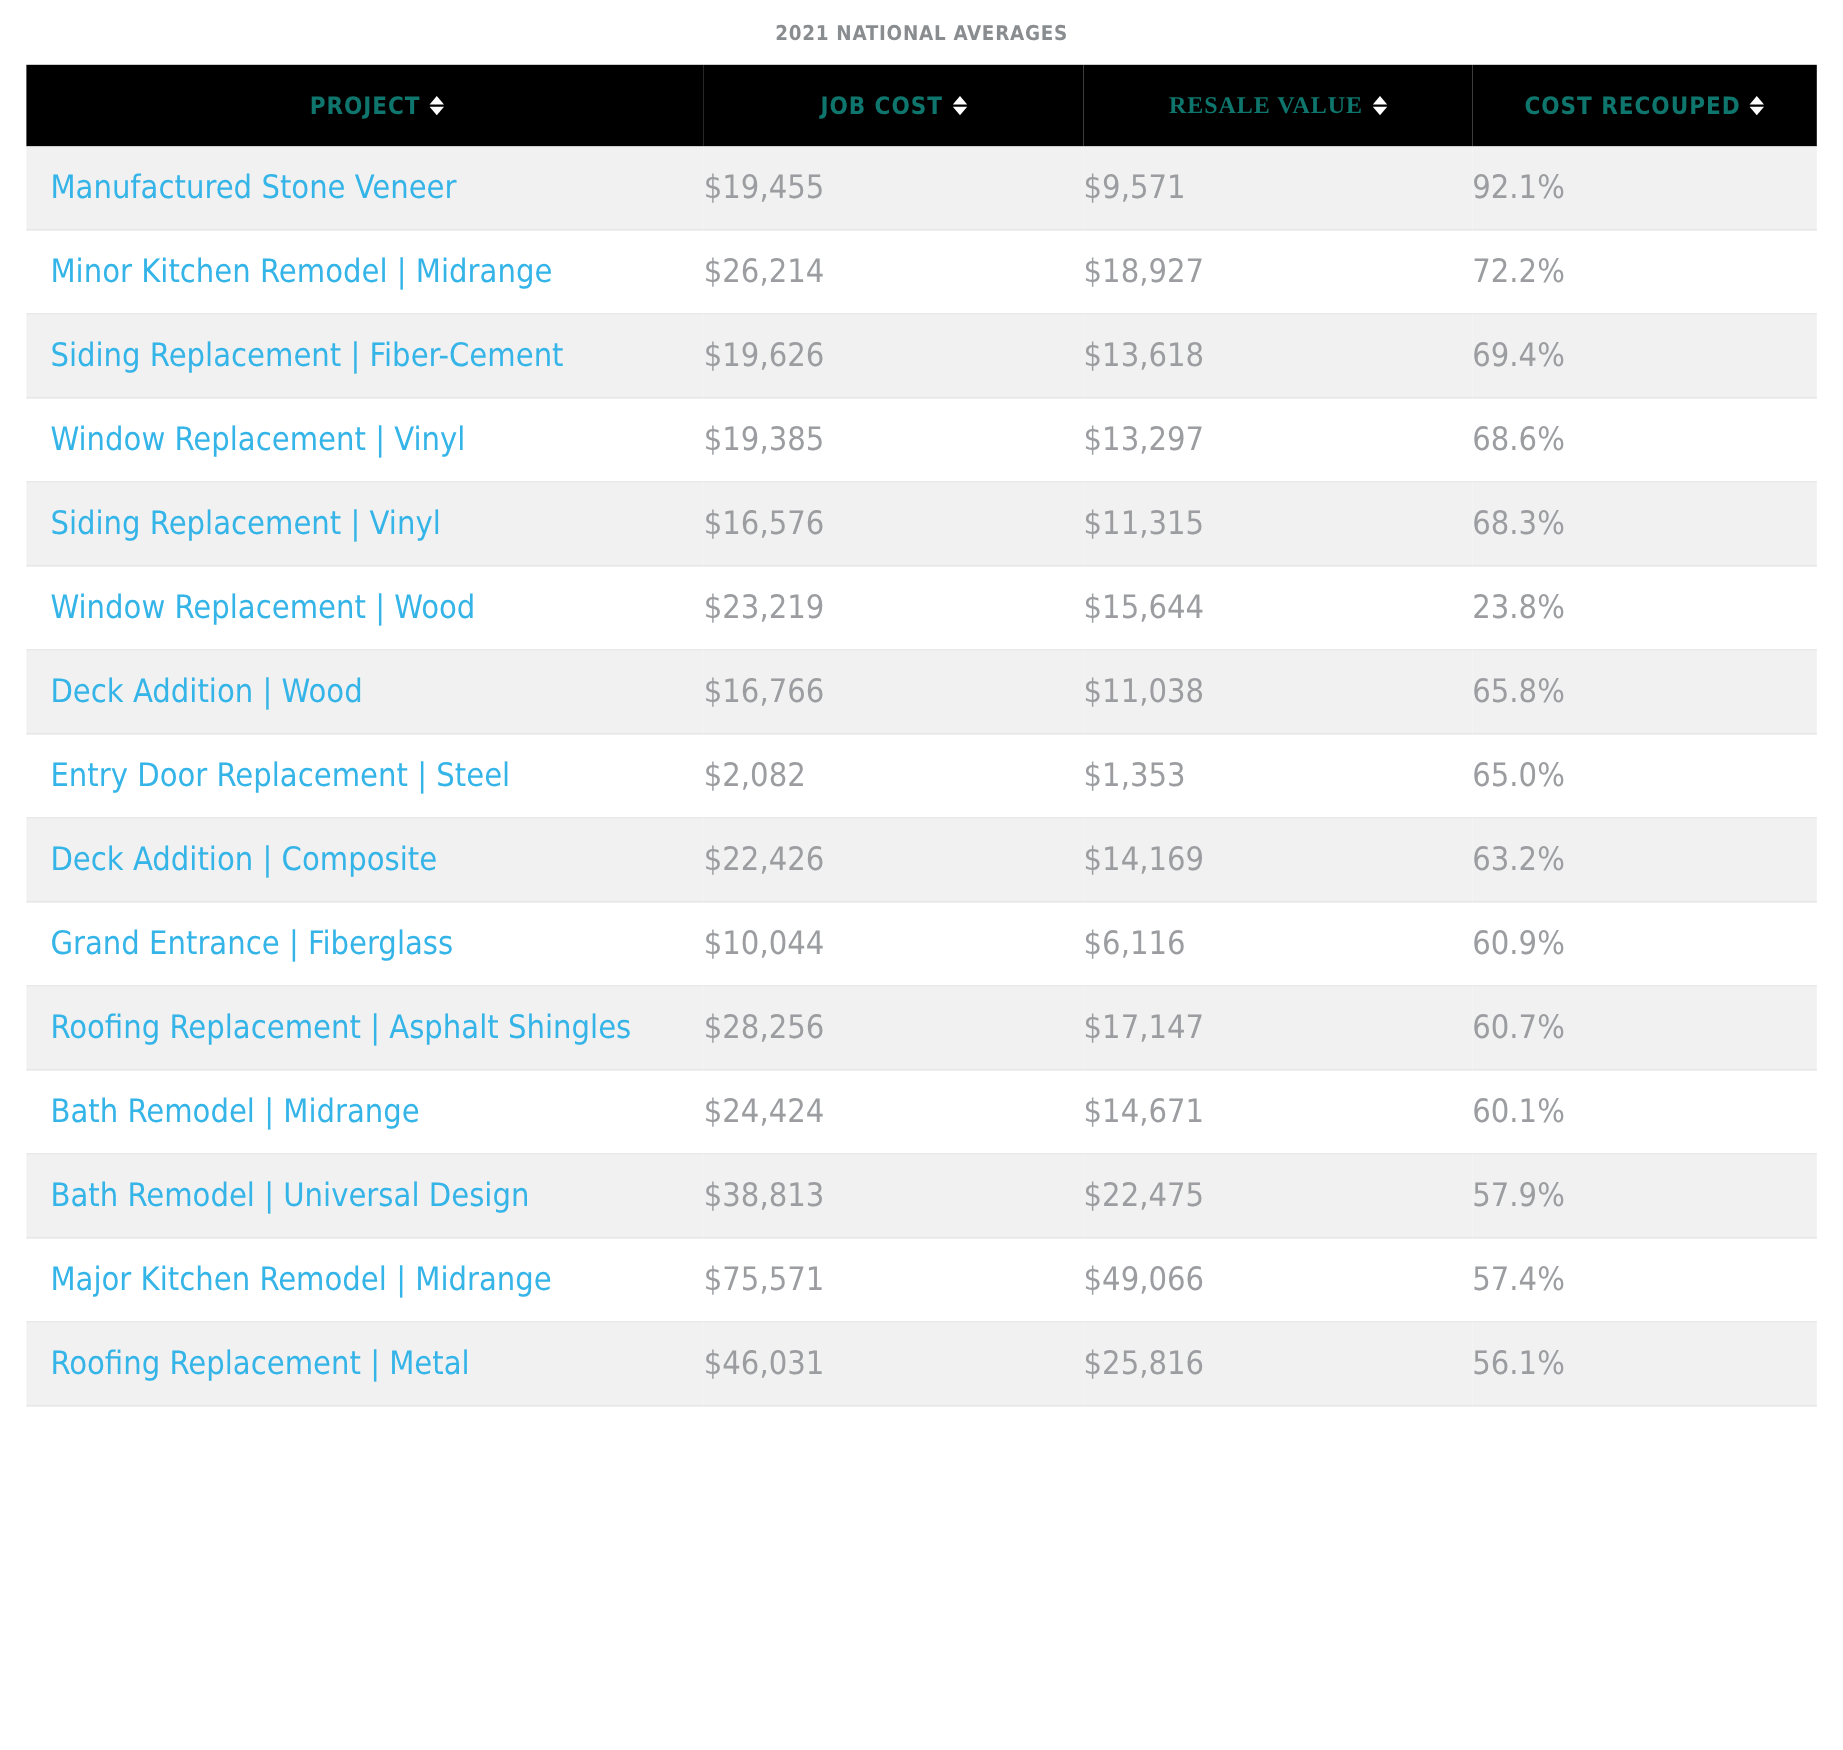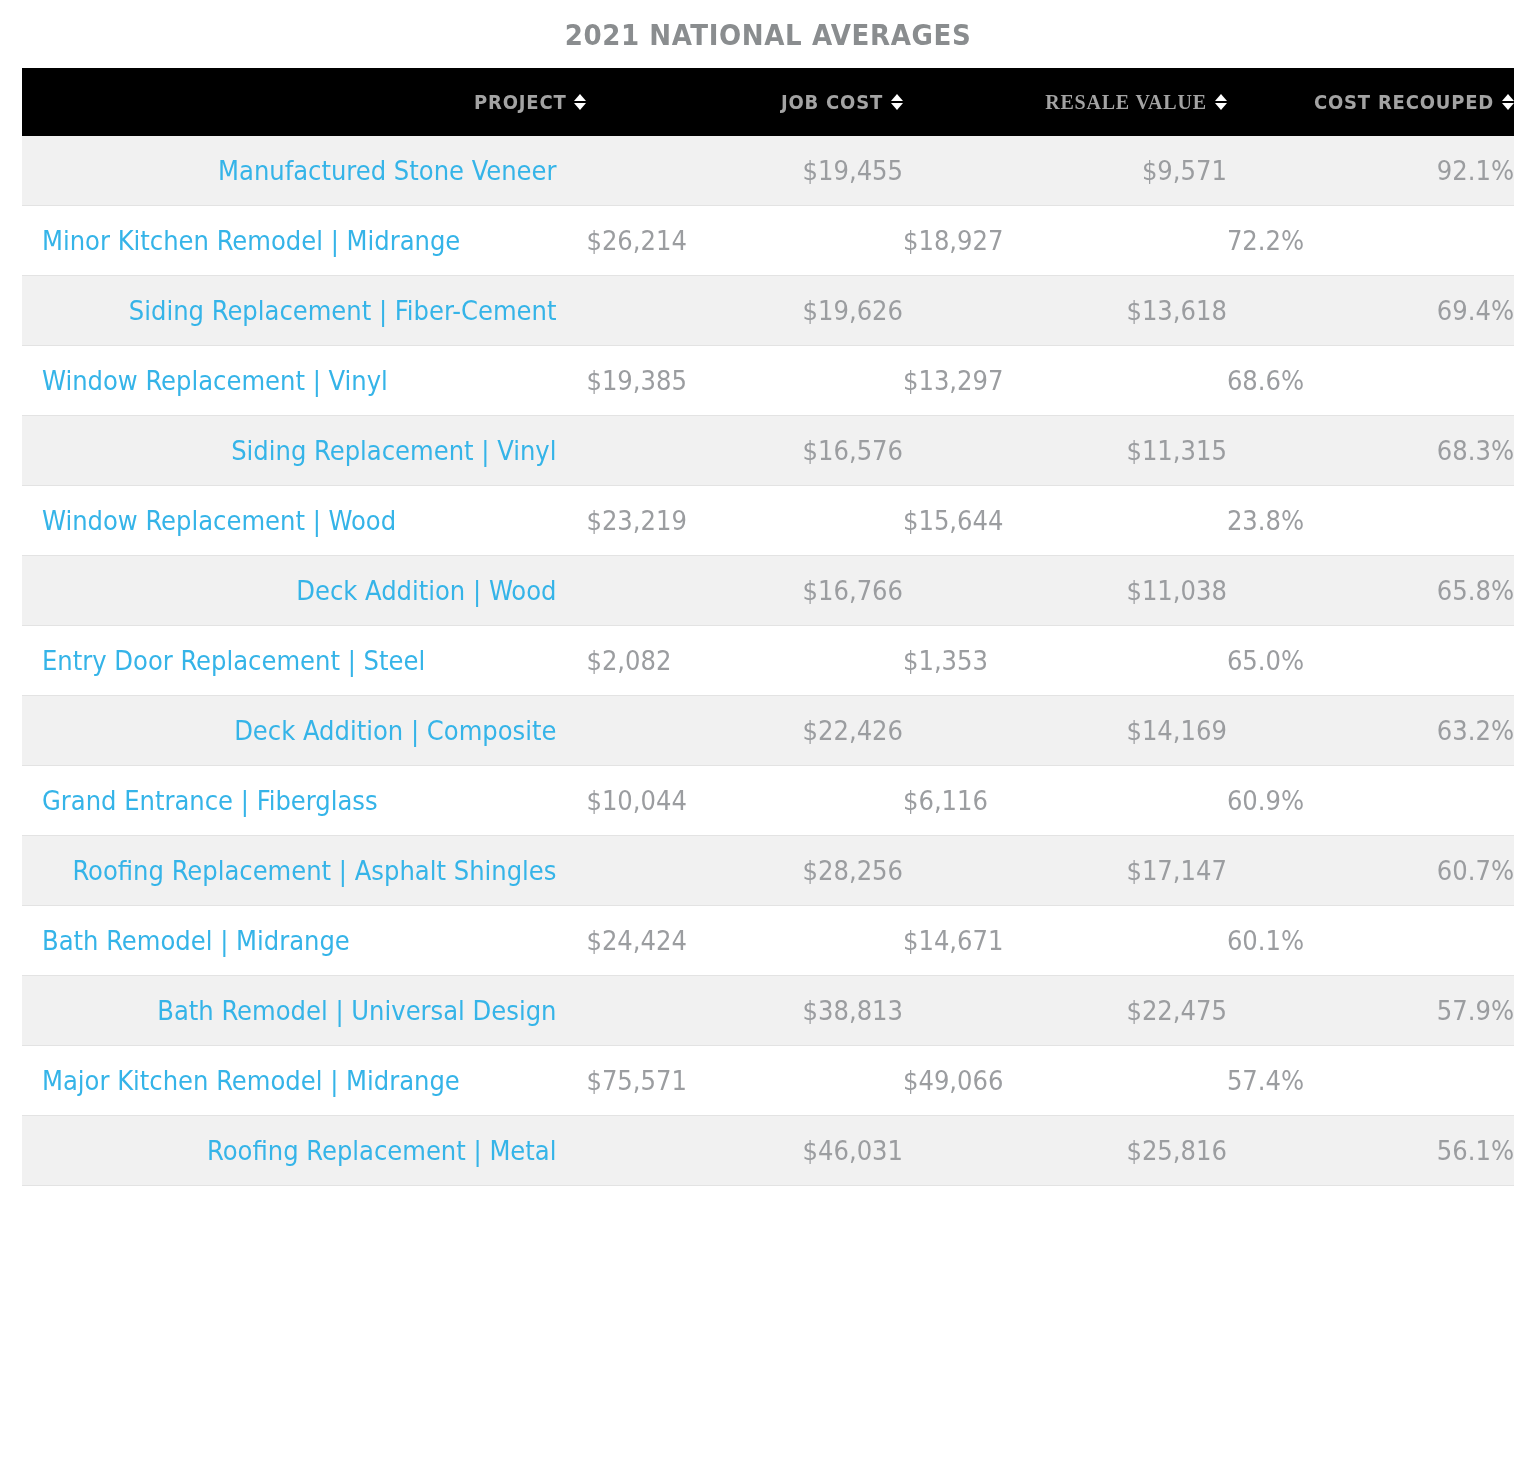--- a/index.html
+++ b/index.html
@@ -15,35 +15,35 @@
   }
   .wrap {
     width: 1536px;
     box-sizing: border-box;
     padding: 0 22px;
   }
   .table-title {
     text-align: center;
     font-family: "DejaVu Sans Condensed", "Liberation Sans", sans-serif;
     font-weight: bold;
-    font-size: 29px;
+    font-size: 17px;
     letter-spacing: 0.6px;
     color: #8a8d8f;
     padding: 18px 0 16px 0;
     text-transform: uppercase;
   }
   table {
     width: 100%;
     border-collapse: collapse;
     table-layout: fixed;
   }
   thead th {
     background: #000000;
-    color: #a3a3a3;
-    text-align: right;
+    color: #0f766e;
+    text-align: center;
     font-family: "DejaVu Sans Condensed", "Liberation Sans", sans-serif;
     font-weight: bold;
     font-size: 20px;
     letter-spacing: 0.8px;
     text-transform: uppercase;
     padding: 22px 0 22px 0;
     vertical-align: middle;
     white-space: nowrap;
   }
   thead th.c0 { padding-left: 20px; width: 37%; }
@@ -76,21 +76,20 @@
   }
   .sort-icon::after {
     bottom: 2px;
     border-top: 7px solid #ffffff;
   }
   tbody tr {
     border-bottom: 1px solid #e3e3e3;
   }
   tbody tr.alt {
     background: #f1f1f1;
-    text-align: right;
   }
   tbody td {
     padding: 19px 0 19px 0;
     vertical-align: middle;
     font-size: 27px;
     color: #9b9da0;
     font-family: "DejaVu Sans Condensed", "Liberation Sans", sans-serif;
     font-weight: normal;
   }
   tbody td.project {

